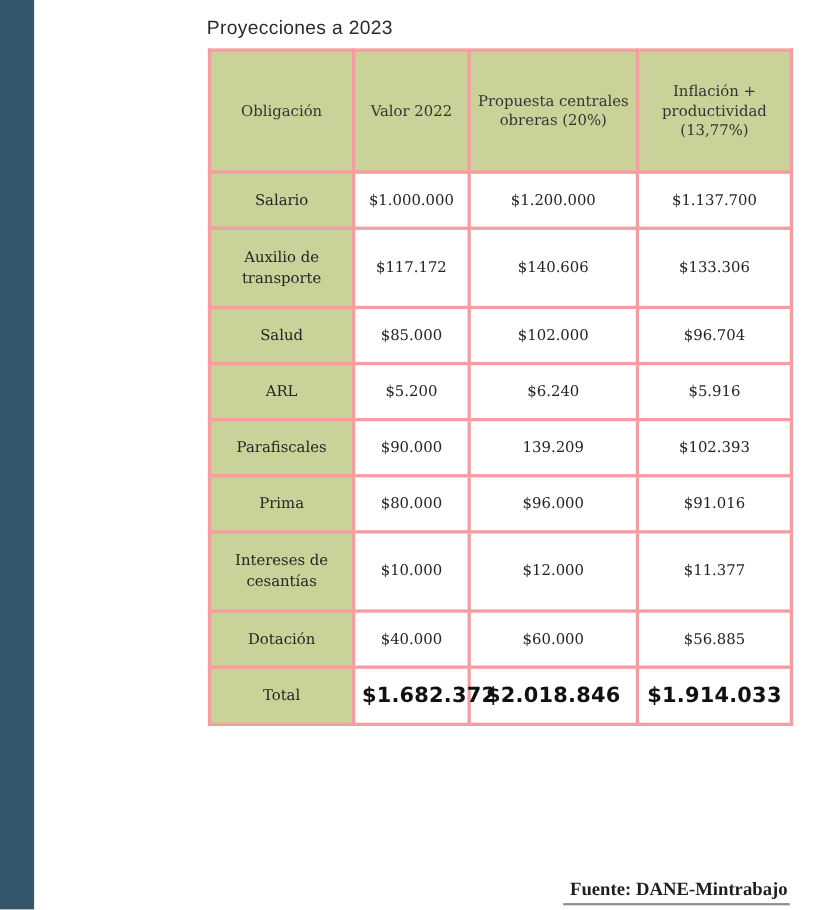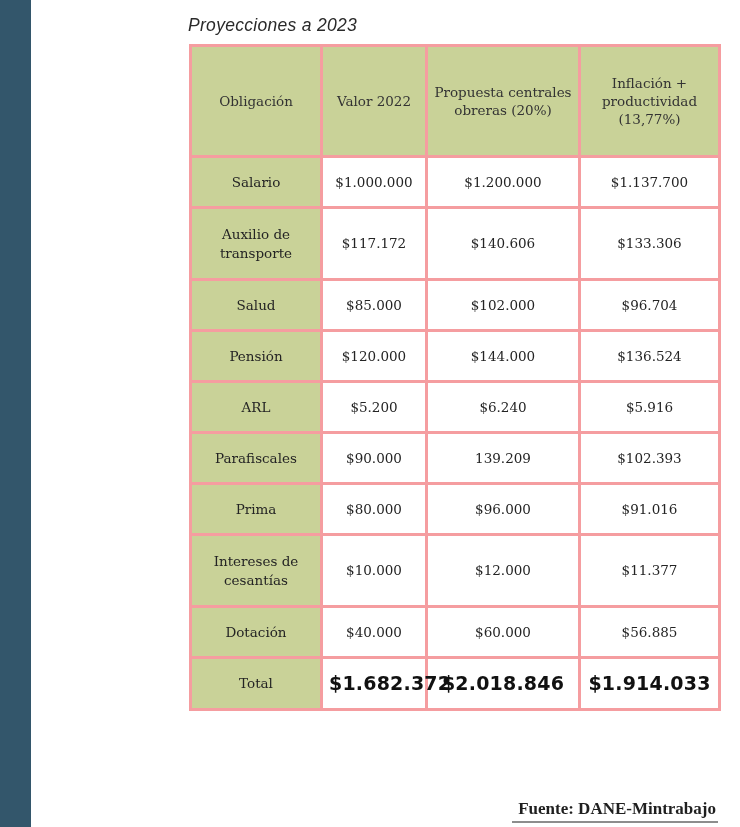--- a/index.html
+++ b/index.html
@@ -25,21 +25,20 @@
   }
   .page-title {
     position: absolute;
     left: 188px;
     top: 15px;
     font-family: "Liberation Sans", sans-serif;
     font-size: 17.5px;
     font-weight: 400;
     letter-spacing: 0.3px;
     color: #2a2a2a;
-    font-style: italic;
   }
   .table-wrap {
     position: absolute;
     left: 189px;
     top: 44px;
     width: 529px;
   }
   table.projections {
     border-collapse: collapse;
     table-layout: fixed;
@@ -128,26 +127,20 @@
           <td class="value-cell">$140.606</td>
           <td class="value-cell">$133.306</td>
         </tr>
         <tr class="row-normal">
           <td class="label-cell">Salud</td>
           <td class="value-cell">$85.000</td>
           <td class="value-cell">$102.000</td>
           <td class="value-cell">$96.704</td>
         </tr>
         <tr class="row-normal">
-          <td class="label-cell">Pensión</td>
-          <td class="value-cell">$120.000</td>
-          <td class="value-cell">$144.000</td>
-          <td class="value-cell">$136.524</td>
-        </tr>
-        <tr class="row-normal">
           <td class="label-cell">ARL</td>
           <td class="value-cell">$5.200</td>
           <td class="value-cell">$6.240</td>
           <td class="value-cell">$5.916</td>
         </tr>
         <tr class="row-normal">
           <td class="label-cell">Parafiscales</td>
           <td class="value-cell">$90.000</td>
           <td class="value-cell">139.209</td>
           <td class="value-cell">$102.393</td>

